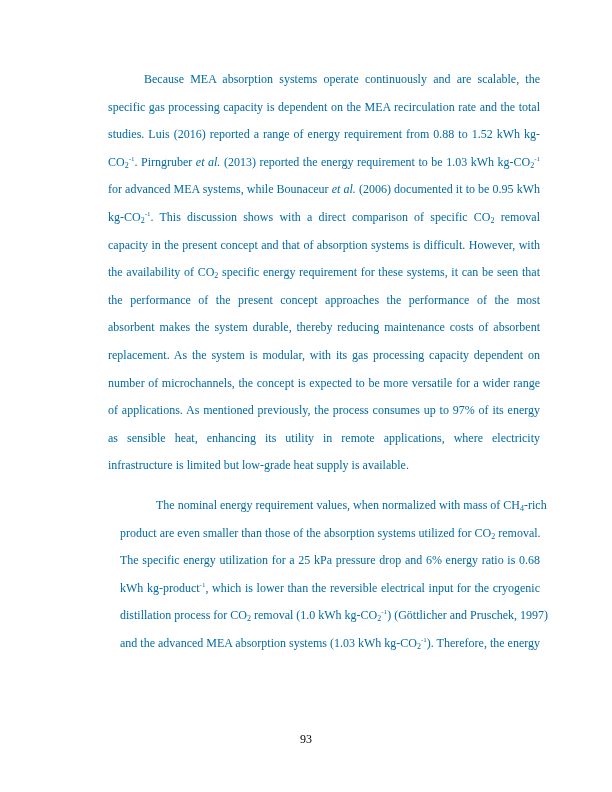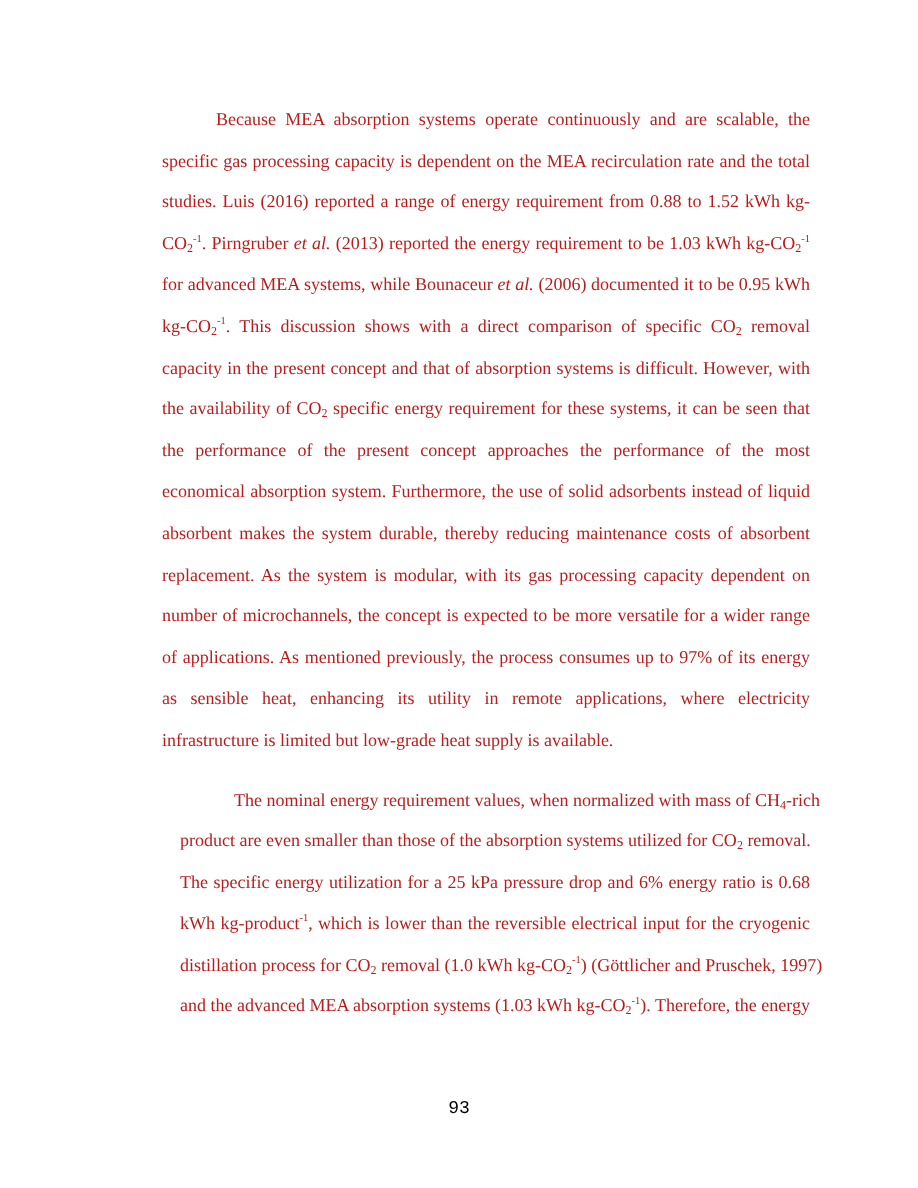--- a/index.html
+++ b/index.html
@@ -1,48 +1,47 @@
 <!DOCTYPE html>
 <html><head>
   <meta charset="utf-8">
   <style>
     html, body { margin: 0; padding: 0; background: #ffffff; }
     body { width: 612px; height: 792px; position: relative; overflow: hidden; }
     .page {
       position: absolute; left: 108px; top: 66px; width: 432px;
-      font-family: "Liberation Serif", serif; font-size: 12px; color: #b91c1c;
+      font-family: "Liberation Serif", serif; font-size: 12px; color: #0369a1;
       line-height: 27.6px;
     }
     .para { margin: 0; text-align: justify; text-indent: 36px; }
     .para + .para { margin-top: 12px; margin-left: 12px; }
     .line { display: block; text-align: justify; text-align-last: justify; white-space: nowrap; text-indent: 0; }
     .line.first { padding-left: 36px; }
     .line.last { text-align-last: left; }
     sub { font-size: 8px; vertical-align: -2px; line-height: 0; }
     sup { font-size: 7px; vertical-align: 5px; line-height: 0; }
     .pagenum {
       position: absolute; left: 0; width: 612px; top: 732px; text-align: center;
-      font-family: Liberation Mono, monospace; font-size: 12px; color: #000;
+      font-family: Liberation Serif, serif; font-size: 12px; color: #000;
     }
   </style>
 </head>
 <body>
 
 <div class="page">
   <p class="para">
     <span class="line first"><span>Because MEA absorption systems operate continuously and are scalable, the</span></span>
     <span class="line"><span>specific gas processing capacity is dependent on the MEA recirculation rate and the total</span></span>
     <span class="line"><span>studies. Luis (2016) reported a range of energy requirement from 0.88 to 1.52 kWh kg-</span></span>
     <span class="line"><span>CO</span><sub>2</sub><sup>-1</sup><span>.  Pirngruber </span><i>et al.</i><span> (2013) reported the energy requirement to be 1.03 kWh kg-CO</span><sub>2</sub><sup>-1</sup></span>
     <span class="line"><span>for advanced MEA systems, while Bounaceur </span><i>et al.</i><span> (2006) documented it to be 0.95 kWh</span></span>
     <span class="line"><span>kg-CO</span><sub>2</sub><sup>-1</sup><span>. This discussion shows with a direct comparison of specific CO</span><sub>2</sub><span> removal</span></span>
     <span class="line"><span>capacity in the present concept and that of absorption systems is difficult. However, with</span></span>
     <span class="line"><span>the availability of CO</span><sub>2</sub><span> specific energy requirement for these systems, it can be seen that</span></span>
     <span class="line"><span>the performance of the present concept approaches the performance of the most</span></span>
-    <span class="line"><span>economical absorption system. Furthermore, the use of solid adsorbents instead of liquid</span></span>
     <span class="line"><span>absorbent makes the system durable, thereby reducing maintenance costs of absorbent</span></span>
     <span class="line"><span>replacement. As the system is modular, with its gas processing capacity dependent on</span></span>
     <span class="line"><span>number of microchannels, the concept is expected to be more versatile for a wider range</span></span>
     <span class="line"><span>of applications. As mentioned previously, the process consumes up to 97% of its energy</span></span>
     <span class="line"><span>as sensible heat, enhancing its utility in remote applications, where electricity</span></span>
     <span class="line last"><span>infrastructure is limited but low-grade heat supply is available.</span></span>
   </p>
   <p class="para">
     <span class="line first"><span>The nominal energy requirement values, when normalized with mass of CH</span><sub>4</sub><span>-rich</span></span>
     <span class="line"><span>product are even smaller than those of the absorption systems utilized for CO</span><sub>2</sub><span> removal.</span></span>

